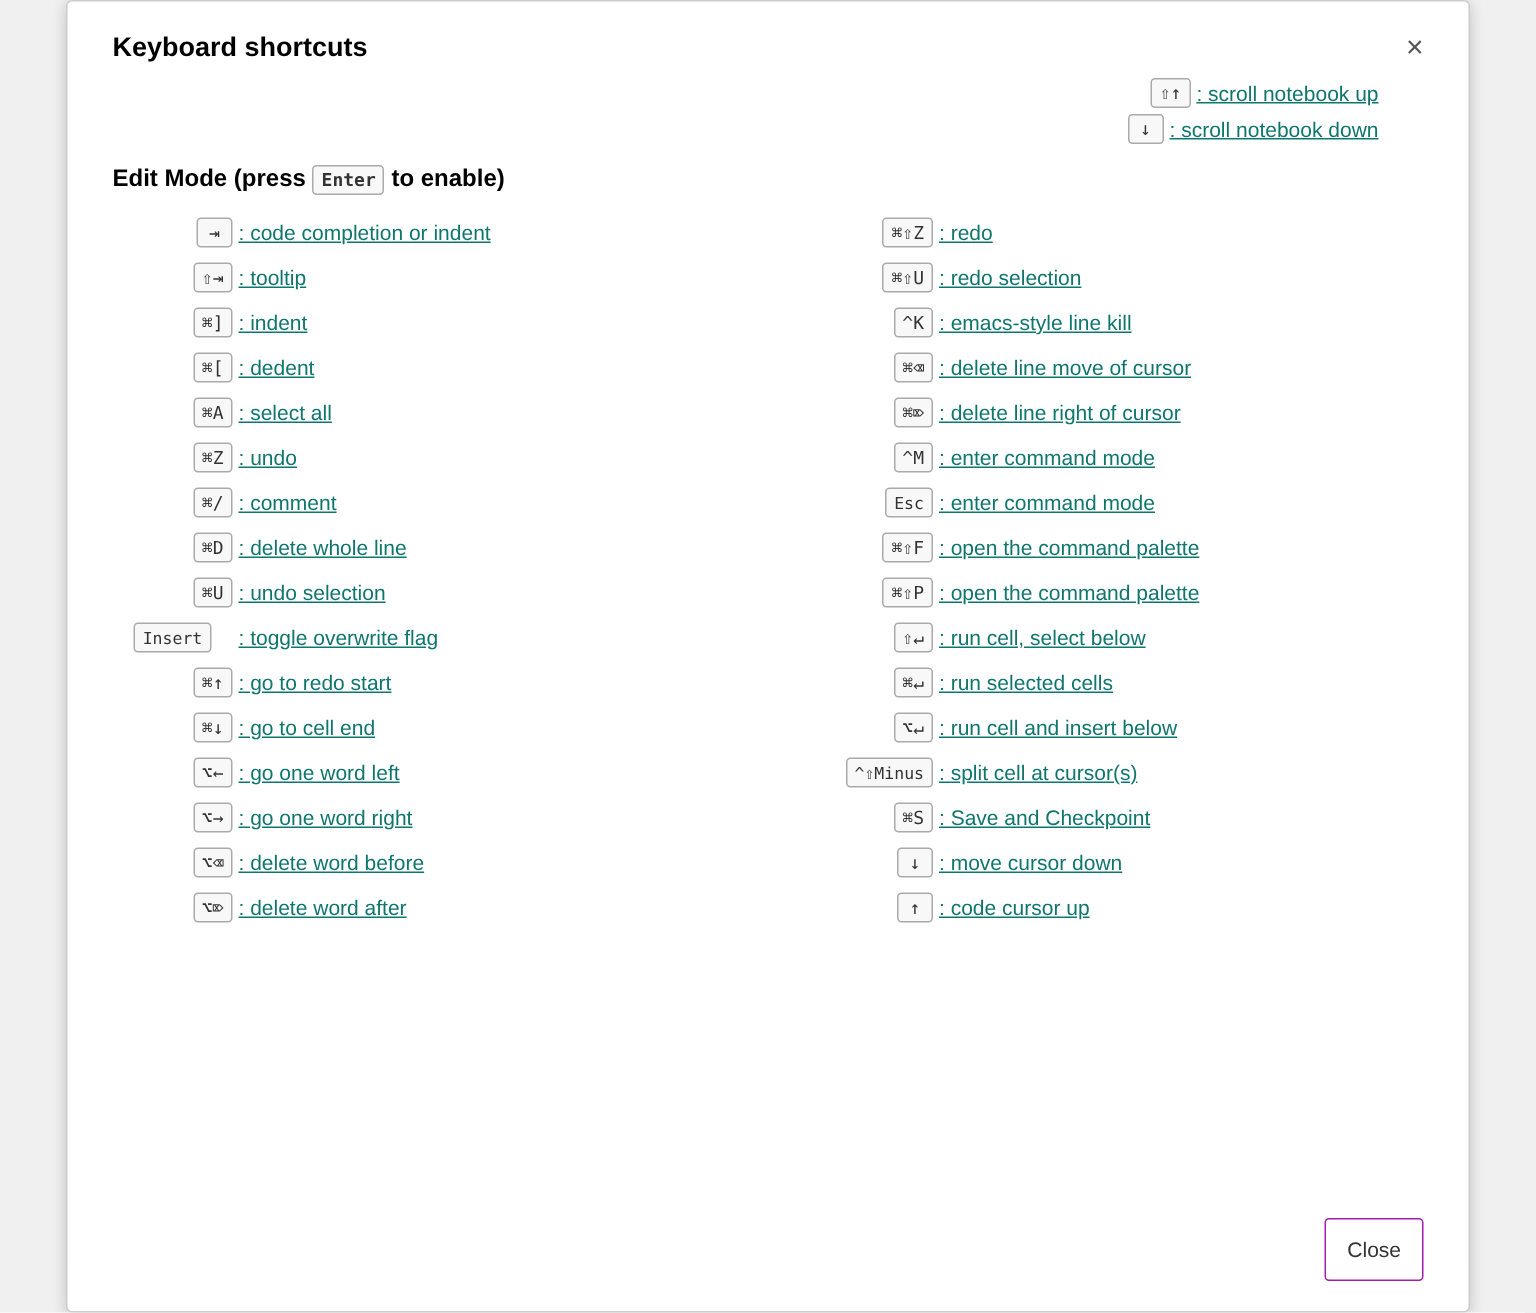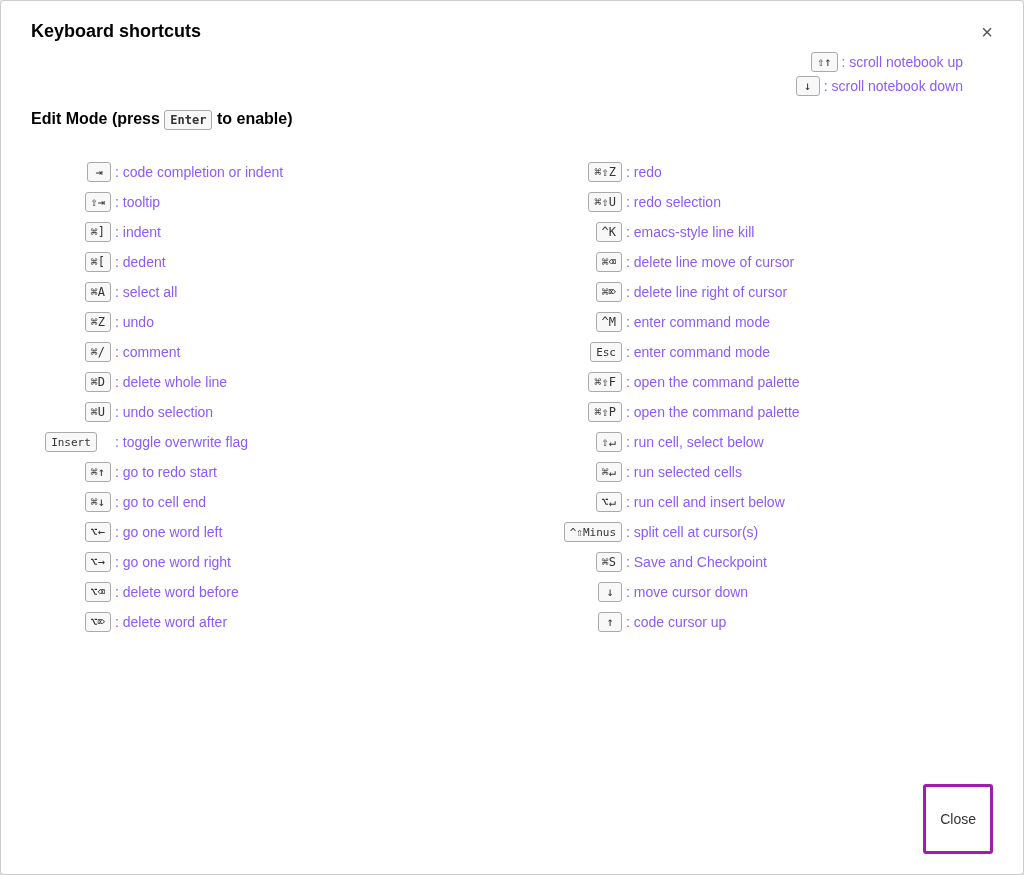--- a/index.html
+++ b/index.html
@@ -9,21 +9,21 @@
       background: #f0f0f0;
       display: flex;
       align-items: center;
       justify-content: center;
       min-height: 100vh;
     }
     .modal {
       background: #fff;
       border: 1px solid #ccc;
       border-radius: 4px;
-      width: 1024px;
+      width: 936px;
       min-height: 875px;
       position: relative;
       padding: 20px 30px 70px 30px;
       box-shadow: 0 2px 10px rgba(0,0,0,0.2);
     }
     .modal-header {
       display: flex;
       justify-content: space-between;
       align-items: center;
       margin-bottom: 10px;
@@ -64,21 +64,21 @@
       font-family: monospace;
       background: #f8f8f8;
       color: #333;
       min-width: 24px;
       min-height: 20px;
       white-space: nowrap;
     }
     .section-title {
       font-size: 16px;
       font-weight: bold;
-      margin-bottom: 27px;
+      margin-bottom: 10px;
       margin-top: 8px;
     }
     .shortcuts-grid {
       display: grid;
       grid-template-columns: 1fr 1fr;
       gap: 0;
     }
     .shortcut-row {
       display: flex;
       align-items: center;
@@ -87,32 +87,33 @@
     }
     .shortcut-key {
       display: inline-flex;
       align-items: center;
       gap: 2px;
       margin-right: 4px;
       justify-content: flex-end;
       min-width: 80px;
     }
     .shortcut-desc {
-      color: #8b5cf6;
+      color: #0f766e;
+      text-decoration: underline;
     }
     .modal-footer {
       position: absolute;
       bottom: 20px;
       right: 30px;
     }
     .close-btn {
-      border: 3px solid #a21caf;
+      border: 1px solid #a21caf;
       border-radius: 3px;
       background: #fff;
-      padding: 24px 14px;
+      padding: 12px 14px;
       font-size: 14px;
       cursor: pointer;
       color: #333;
     }
     .left-col { padding-right: 30px; }
     .right-col { padding-left: 10px; }
   </style>
 </head>
 <body>
 

